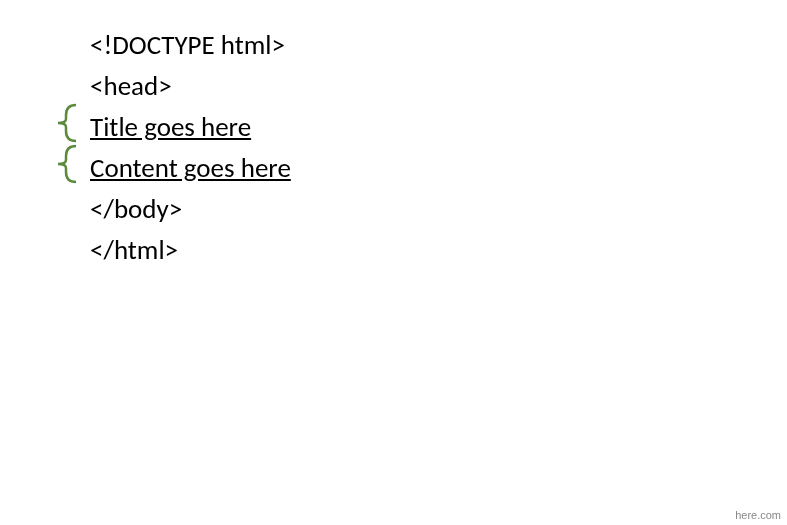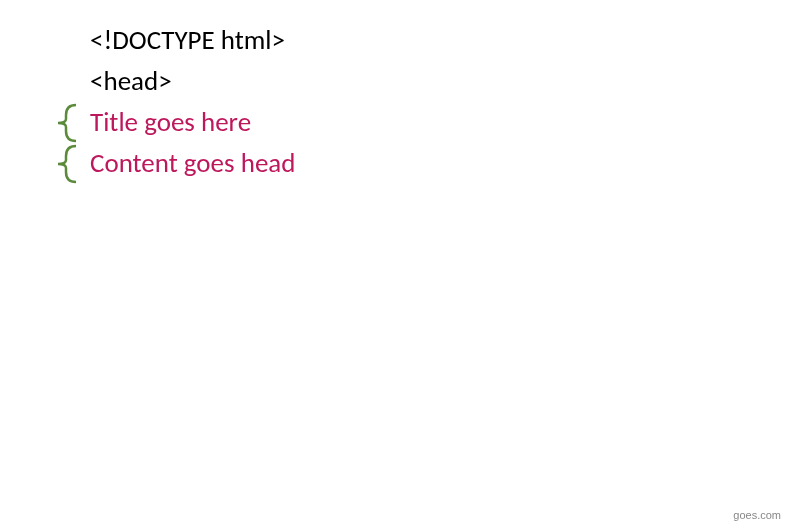--- a/index.html
+++ b/index.html
@@ -13,21 +13,21 @@
   }
   .code-block {
     position: absolute;
     left: 54px;
     top: 20px;
     display: flex;
     flex-direction: column;
   }
   .line {
     display: flex;
-    align-items: center;
+    align-items: flex-end;
     height: 41px;
     position: relative;
   }
   .bracket {
     position: absolute;
     left: 0;
     width: 30px;
     display: flex;
     align-items: center;
     justify-content: flex-start;
@@ -35,21 +35,22 @@
   .bracket svg {
     height: 40px;
     width: 26px;
   }
   .text {
     padding-left: 36px;
     color: #000000;
     line-height: 1.2;
   }
   .desc {
-    color: #be185d;
+    color: #000000;
+    text-decoration: underline;
   }
   .watermark {
     position: absolute;
     right: 6px;
     bottom: 4px;
     font-family: Arial, sans-serif;
     font-size: 11px;
     color: #888888;
   }
 </style>
@@ -70,17 +71,23 @@
         </svg>
     </span>
     <span class="text desc">Title goes here</span>
   </div>
   <div class="line">
     <span class="bracket">
       <svg viewBox="0 0 26 40">
           <path d="M22 2 Q12 2 12 12 L12 16 Q12 20 4 20 Q12 20 12 24 L12 28 Q12 38 22 38" fill="none" stroke="#5a8a3a" stroke-width="2.5"></path>
         </svg>
     </span>
-    <span class="text desc">Content goes head</span>
+    <span class="text desc">Content goes here</span>
+  </div>
+  <div class="line">
+    <span class="text">&lt;/body&gt;</span>
+  </div>
+  <div class="line">
+    <span class="text">&lt;/html&gt;</span>
   </div>
 </div>
 
-<div class="watermark">goes.com</div>
+<div class="watermark">here.com</div>
 
 </body></html>

